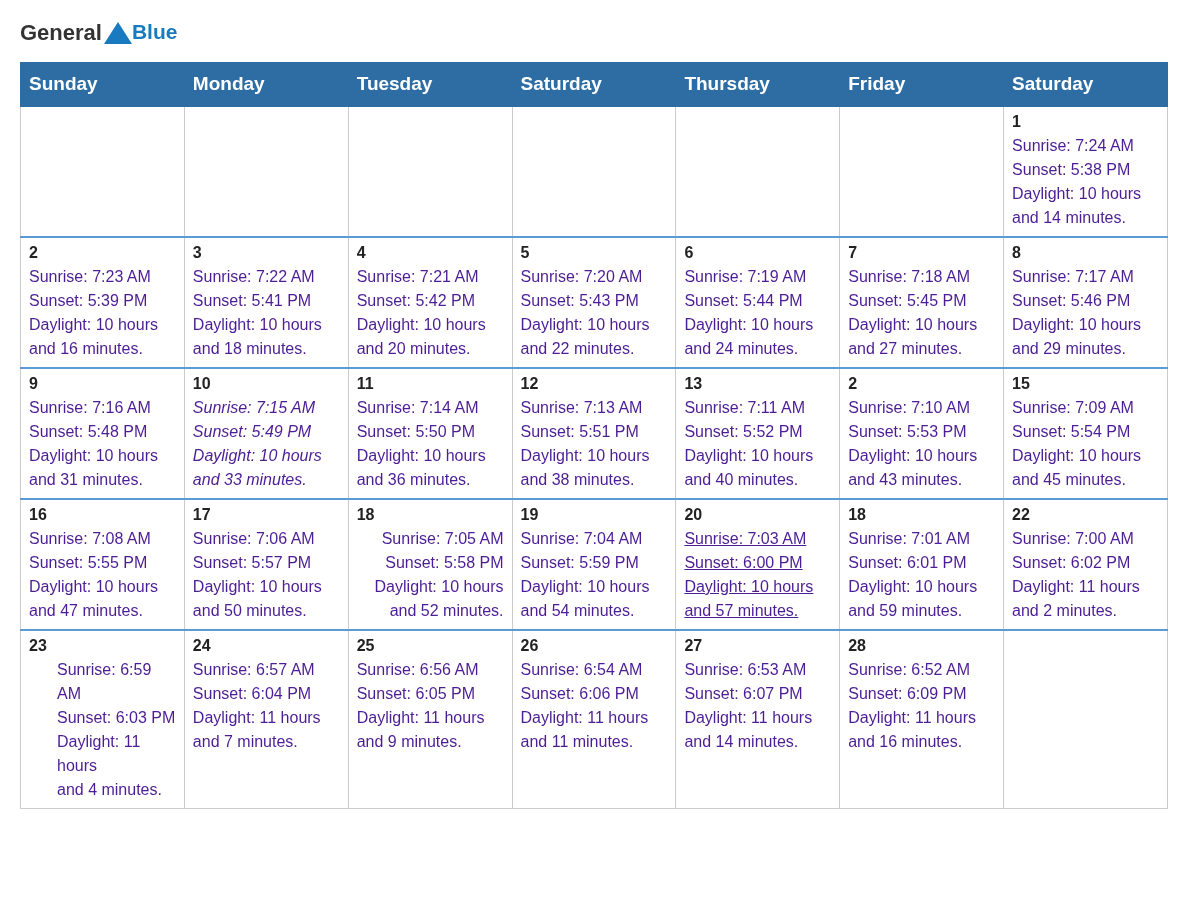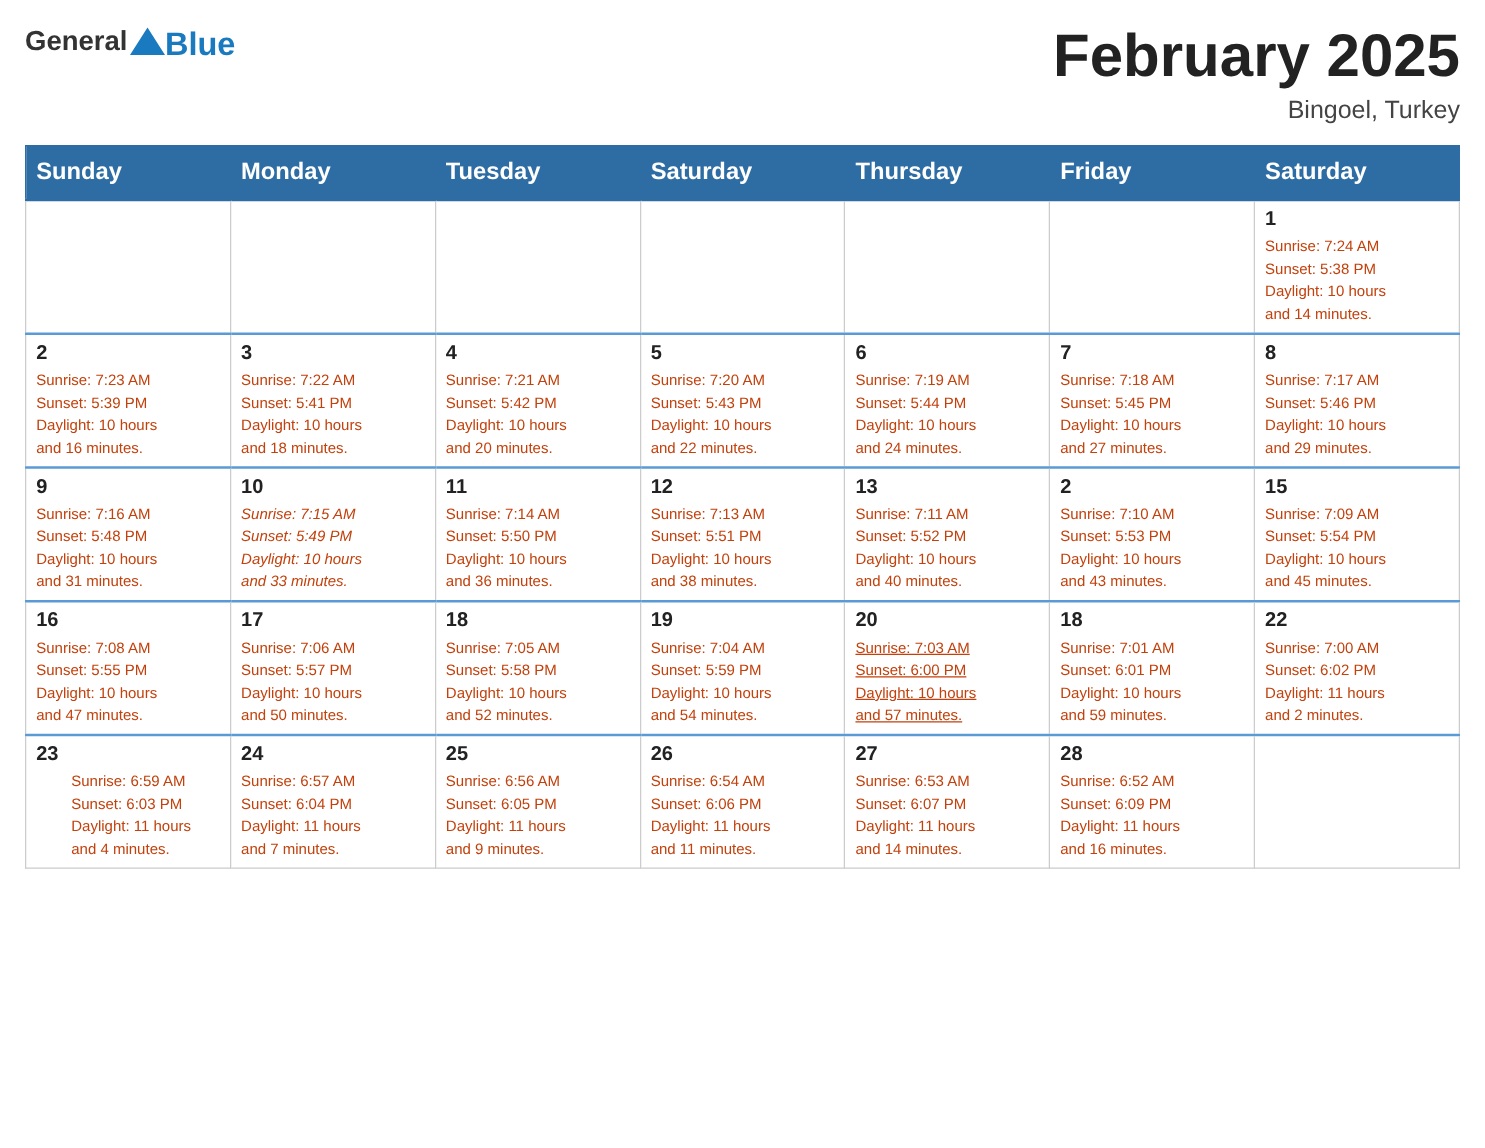--- a/index.html
+++ b/index.html
@@ -30,21 +30,21 @@
     .logo-triangle {
       width: 0;
       height: 0;
       border-left: 14px solid transparent;
       border-right: 14px solid transparent;
       border-bottom: 22px solid #1a7abf;
       margin-left: 2px;
       margin-bottom: 0px;
     }
     .logo-blue {
-      font-size: 26px;
+      font-size: 21px;
       font-weight: bold;
       color: #1a7abf;
       font-family: Arial, sans-serif;
     }
     .title-section {
       text-align: right;
     }
     .main-title {
       font-size: 48px;
       font-weight: bold;
@@ -87,46 +87,42 @@
       border-top: 2px solid #5b9bd5;
     }
     .day-number {
       font-size: 16px;
       font-weight: bold;
       color: #222;
       display: block;
       margin-bottom: 3px;
     }
     .day-info {
-      font-size: 12px;
-      color: #c2410c;
+      font-size: 16px;
+      color: #4c1d95;
       line-height: 1.5;
     }
     .empty-cell {
       background: #f9f9f9;
     }
     .logo-row {
       display: flex;
       align-items: center;
     }
   </style>
 </head>
 <body>
 
 <div class="header">
   <div class="logo">
     <div class="logo-row">
       <span class="logo-general">General</span>
       <div class="logo-triangle"></div>
     </div>
     <span class="logo-blue">Blue</span>
-  </div>
-  <div class="title-section">
-    <div class="main-title">February 2025</div>
-    <div class="subtitle">Bingoel, Turkey</div>
   </div>
 </div>
 
 <table class="calendar">
   <thead>
     <tr>
 
     <th>Sunday</th>
         <th>Monday</th>
         <th>Tuesday</th>
@@ -264,21 +260,21 @@
         </td>
         <td>
           <span class="day-number">17</span>
           <div class="day-info" style="white-space: pre-line;">Sunrise: 7:06 AM
 Sunset: 5:57 PM
 Daylight: 10 hours
 and 50 minutes.</div>
         </td>
         <td>
           <span class="day-number">18</span>
-          <div class="day-info" style="white-space: pre-line;">Sunrise: 7:05 AM
+          <div class="day-info" style="white-space: pre-line; text-align: right;">Sunrise: 7:05 AM
 Sunset: 5:58 PM
 Daylight: 10 hours
 and 52 minutes.</div>
         </td>
         <td>
           <span class="day-number">19</span>
           <div class="day-info" style="white-space: pre-line;">Sunrise: 7:04 AM
 Sunset: 5:59 PM
 Daylight: 10 hours
 and 54 minutes.</div>

